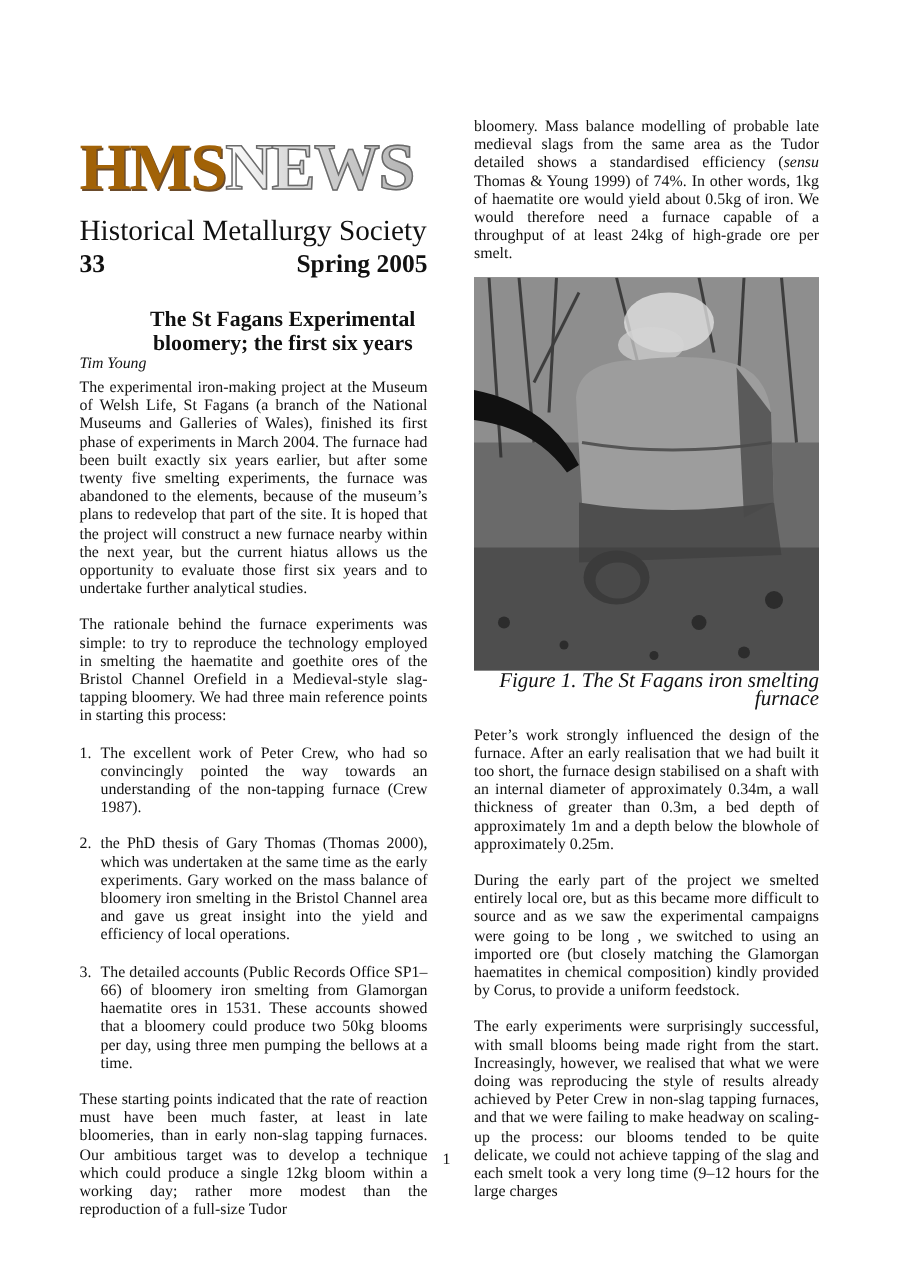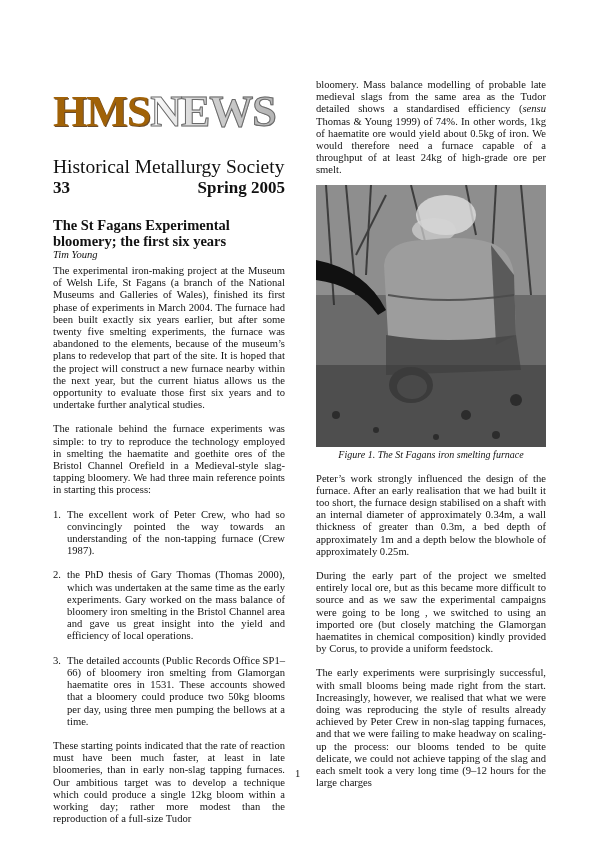--- a/index.html
+++ b/index.html
@@ -7,34 +7,34 @@
          font-family: "Liberation Serif", "DejaVu Serif", serif; color: #111; }
   .col { position: absolute; font-size: 10.6px; line-height: 12.2px; text-align: justify; }
   #left { left: 53px; top: 90px; width: 232px; }
   #right { left: 316px; top: 79px; width: 230px; }
   .masthead { font-family: "Liberation Serif", "DejaVu Serif", serif; font-weight: bold;
               font-size: 44px; line-height: 40px; letter-spacing: -1px; white-space: nowrap; margin-top: 2px; }
   .mast-hms { color: #a16207; text-shadow: 1px 1px 0 #6b4b2b; }
   .mast-news { color: #c6c6c6; -webkit-text-stroke: 1px #6a6a6a;
                background: linear-gradient(90deg, #ffffff 0%, #d8d8d8 35%, #b4b4b4 100%);
                -webkit-background-clip: text; background-clip: text; -webkit-text-fill-color: transparent; }
-  .society { font-size: 19.5px; line-height: 22px; margin-top: 24px; white-space: nowrap; text-align: left; }
+  .society { font-size: 19.5px; line-height: 22px; margin-top: 12px; white-space: nowrap; text-align: left; }
   .issue-row { display: flex; justify-content: space-between; font-weight: bold; font-size: 17px; line-height: 20px; }
-  .article-title { font-weight: bold; font-size: 14.5px; line-height: 16px; margin-top: 19px; text-align: left; }
+  .article-title { font-weight: bold; font-size: 14.5px; line-height: 16px; margin-top: 19px; text-align: center; margin-left: 39px; }
   .author { font-style: italic; font-size: 10.6px; line-height: 12px; text-align: left; }
   p { margin: 0; }
   .para { margin-top: 12px; }
   .first-para { margin-top: 4px; }
   ol { margin: 12px 0 0 0; padding: 0; list-style: none; }
   ol li { position: relative; padding-left: 14px; margin-bottom: 12px; }
   ol li .num { position: absolute; left: 0; top: 0; }
   .figure { width: 230px; height: 262px; margin-top: 8px; position: relative; overflow: hidden;
             background: radial-gradient(ellipse at 55% 45%, #9a9a9a 0%, #7a7a7a 25%, #4c4c4c 55%, #2e2e2e 100%); }
   .figure svg { position: absolute; left: 0; top: 0; }
-  .caption { font-style: italic; font-size: 10px; line-height: 12px; margin-top: 2px; text-align: center; }
+  .caption { font-style: italic; font-size: 14px; line-height: 12px; margin-top: 2px; text-align: right; }
   .page-number { position: absolute; left: 295px; top: 768px; font-size: 10.6px; }
 </style>
 </head>
 <body>
 
 <div id="left" class="col">
   <div class="masthead">
     <span class="mast-hms">HMS</span><span class="mast-news">NEWS</span>
   </div>
   <div class="society">Historical Metallurgy Society</div>

